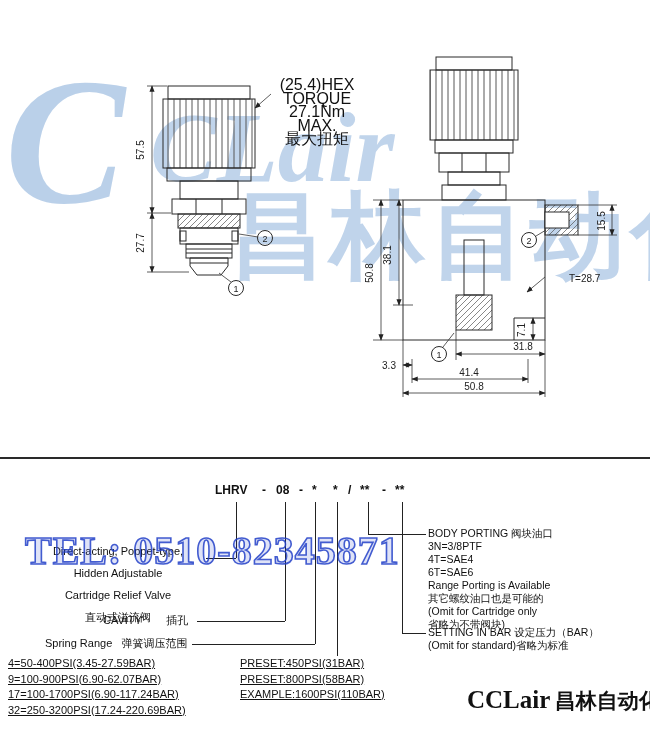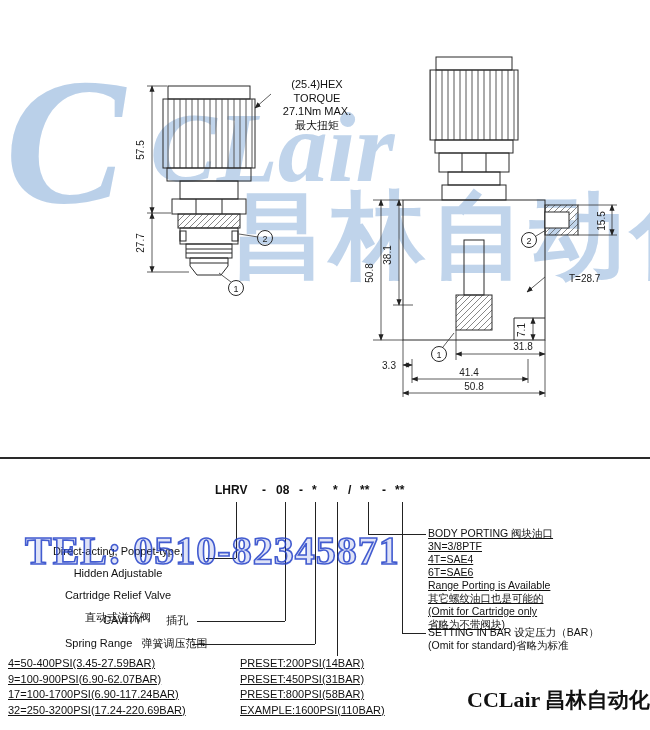--- a/index.html
+++ b/index.html
@@ -19,48 +19,48 @@
            color:rgba(40,70,200,0.15);-webkit-text-stroke:1.6px rgba(35,65,200,0.85);}
   .wm-tel{left:25px;top:527px;}
   .wm-fax{left:14px;top:591px;}
 
   
   .lay{z-index:2;}
 
   .divider{position:absolute;left:0;top:457px;width:650px;height:2px;background:#2a2a2a;z-index:2;}
 
   
-  .hex-note{left:268px;top:78px;width:98px;text-align:center;font-size:11px;line-height:13.5px;z-index:2;}
+  .hex-note{left:268px;top:78px;width:98px;text-align:center;font-size:16px;line-height:13.5px;z-index:2;}
   .hex-note span{display:block;}
 
   
   .mc{position:absolute;top:483px;font-weight:bold;font-size:12px;z-index:2;}
 
   
   .vline,.hline{position:absolute;background:#222;z-index:1;}
   .vline{width:1px;}
   .hline{height:1px;}
 
   
   .desc{left:30px;top:536px;width:176px;text-align:center;font-size:11px;line-height:14px;}
   .desc span{display:block;margin-top:8px;}
   .pre{white-space:pre;}
   .cavity{left:103px;top:613px;font-size:11px;}
-  .spring-range{left:45px;top:636px;font-size:11px;margin-left:20px;}
+  .spring-range{left:45px;top:636px;font-size:11px;}
   .list{font-size:11px;line-height:15.5px;text-decoration:underline;}
   .list span{display:block;}
   .springs{left:8px;top:656px;}
   .presets{left:240px;top:656px;}
   .rcol{font-size:10.5px;line-height:13px;}
   .rcol span{display:block;}
-  .porting{left:428px;top:527px;text-decoration:underline;}
+  .porting{left:428px;top:527px;}
   .setting{left:428px;top:626px;}
 
   .footer-brand{left:467px;top:686px;font-weight:bold;z-index:2;white-space:nowrap;}
-  .footer-brand .lat{font-size:22px;font-family:"Liberation Serif",serif;}
+  .footer-brand .lat{font-size:25px;font-family:"Liberation Serif",serif;}
   .footer-brand .cn{font-size:21px;}
 </style>
 </head>
 <body>
 
 <div class="page">
 
   <div class="wm wm-c">C</div>
   <div class="wm wm-rest">CLair</div>
   <div class="wm wm-cn">昌林自动化</div>
@@ -233,21 +233,20 @@
   <div class="abs lay spring-range pre">Spring Range   弹簧调压范围</div>
 
   <div class="abs lay list springs">
     <span>4=50-400PSI(3.45-27.59BAR)</span>
     <span>9=100-900PSI(6.90-62.07BAR)</span>
     <span>17=100-1700PSI(6.90-117.24BAR)</span>
     <span>32=250-3200PSI(17.24-220.69BAR)</span>
   </div>
 
   <div class="abs lay list presets">
-    <span>PRESET:200PSI(14BAR)</span>
     <span>PRESET:450PSI(31BAR)</span>
     <span>PRESET:800PSI(58BAR)</span>
     <span>EXAMPLE:1600PSI(110BAR)</span>
   </div>
 
   <div class="abs lay rcol porting">
     <span>BODY PORTING 阀块油口</span>
     <span>3N=3/8PTF</span>
     <span>4T=SAE4</span>
     <span>6T=SAE6</span>

